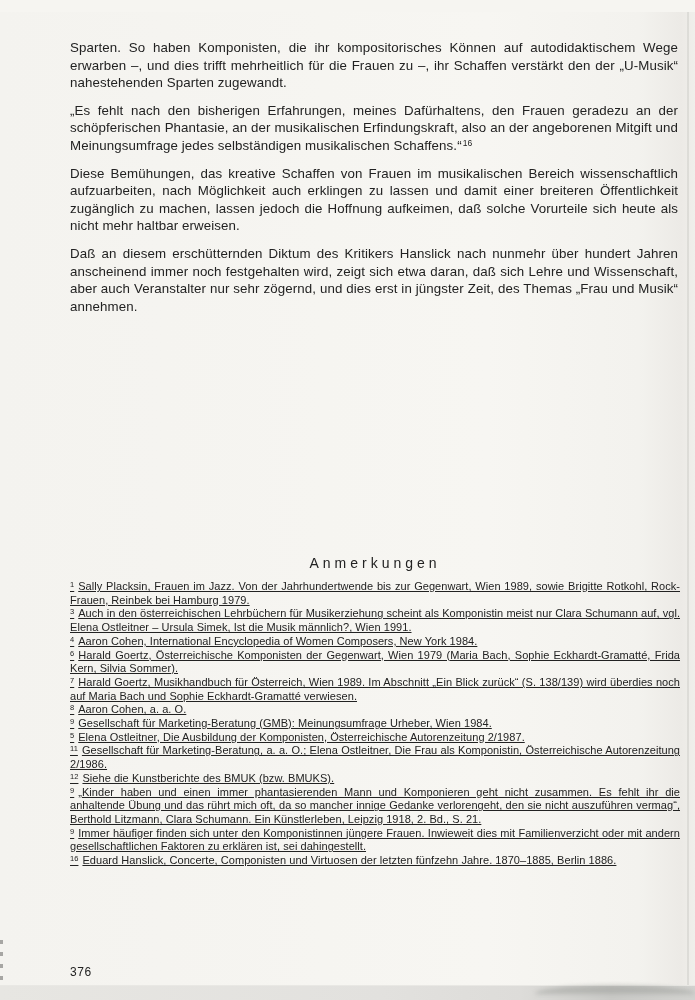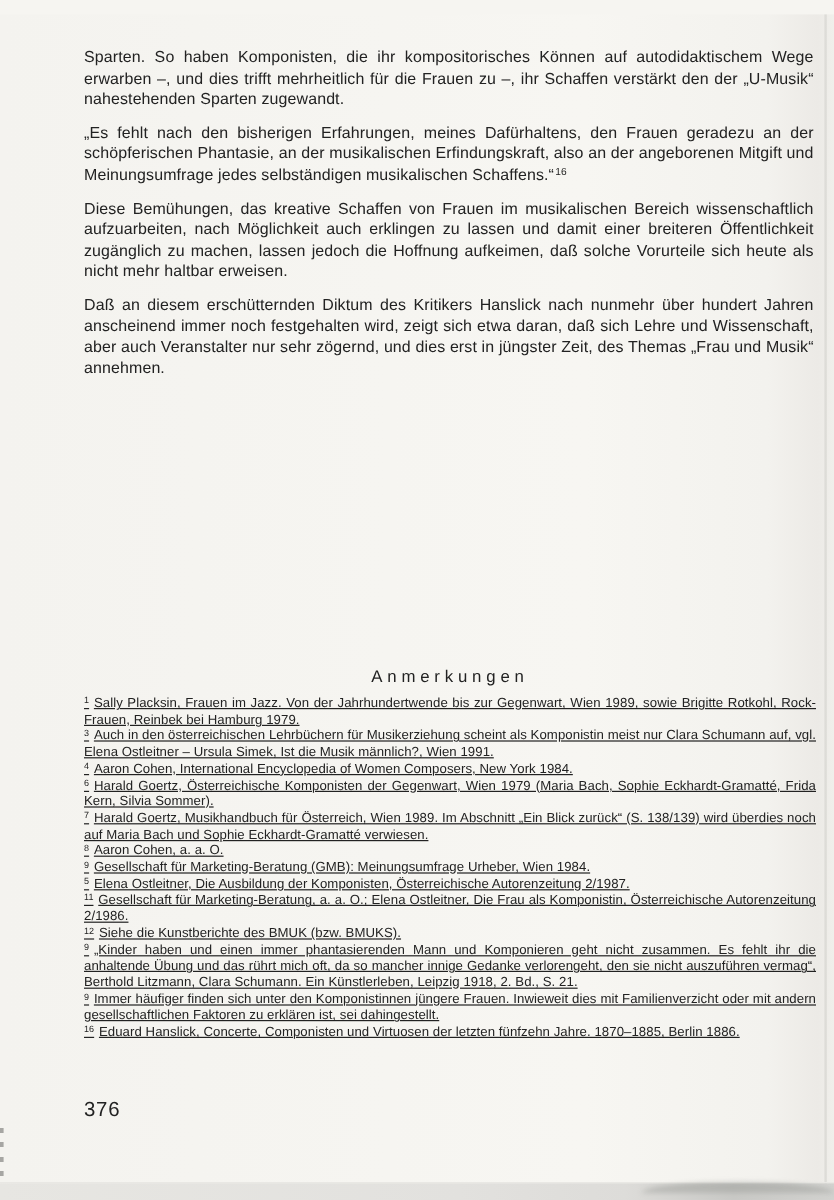--- a/index.html
+++ b/index.html
@@ -107,22 +107,22 @@
     line-height: 0;
     vertical-align: baseline;
     position: relative;
     top: -3px;
     margin-right: 4px;
   }
 
   .page-number {
     position: absolute;
     left: 70px;
-    top: 903px;
-    font-size: 17px;
+    top: 953px;
+    font-size: 12px;
     letter-spacing: 0.6px;
     color: #222;
   }
 </style>
 </head>
 <body>
 
 <div class="page">
 
   <div class="content">

